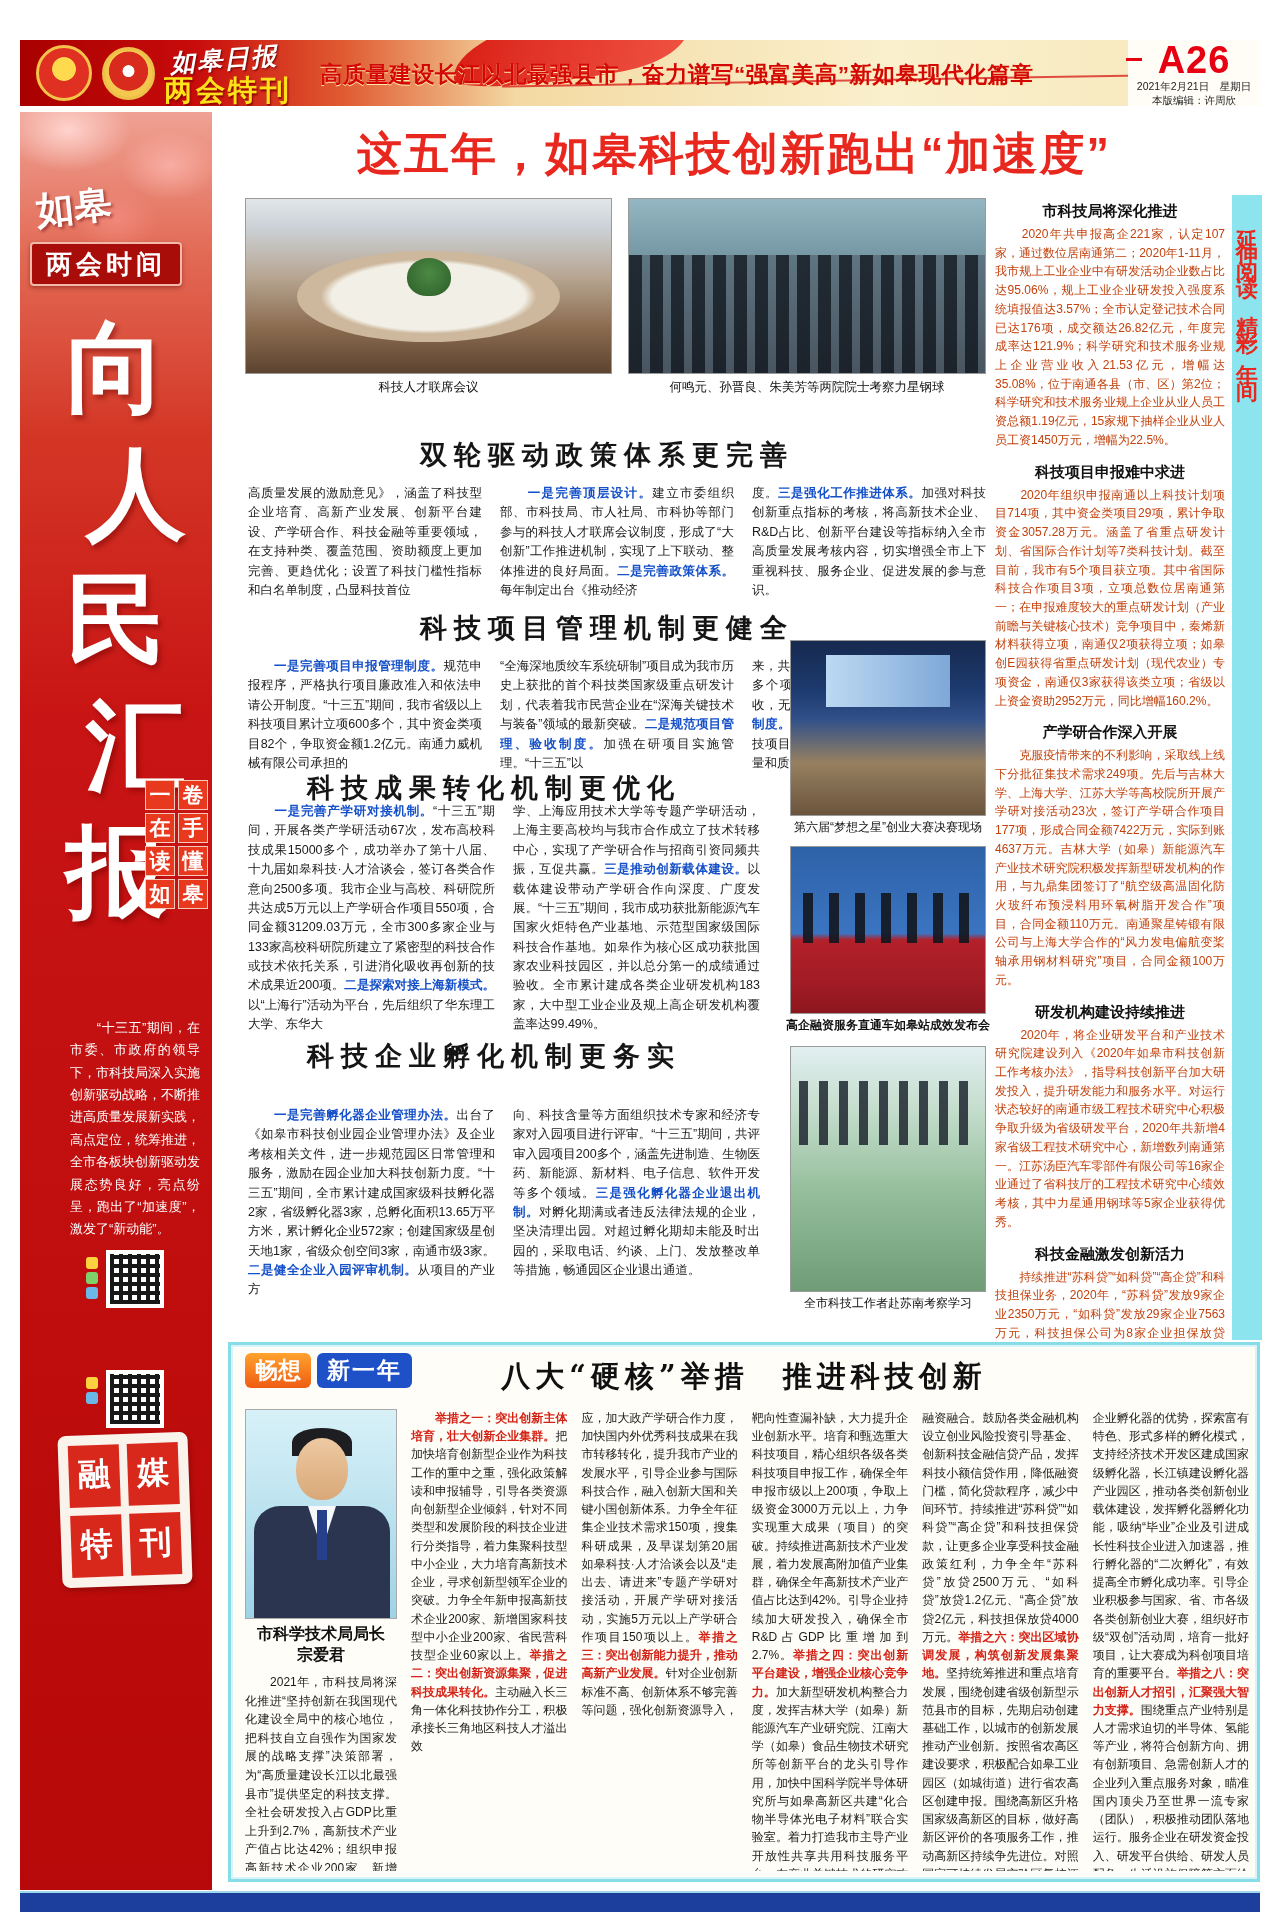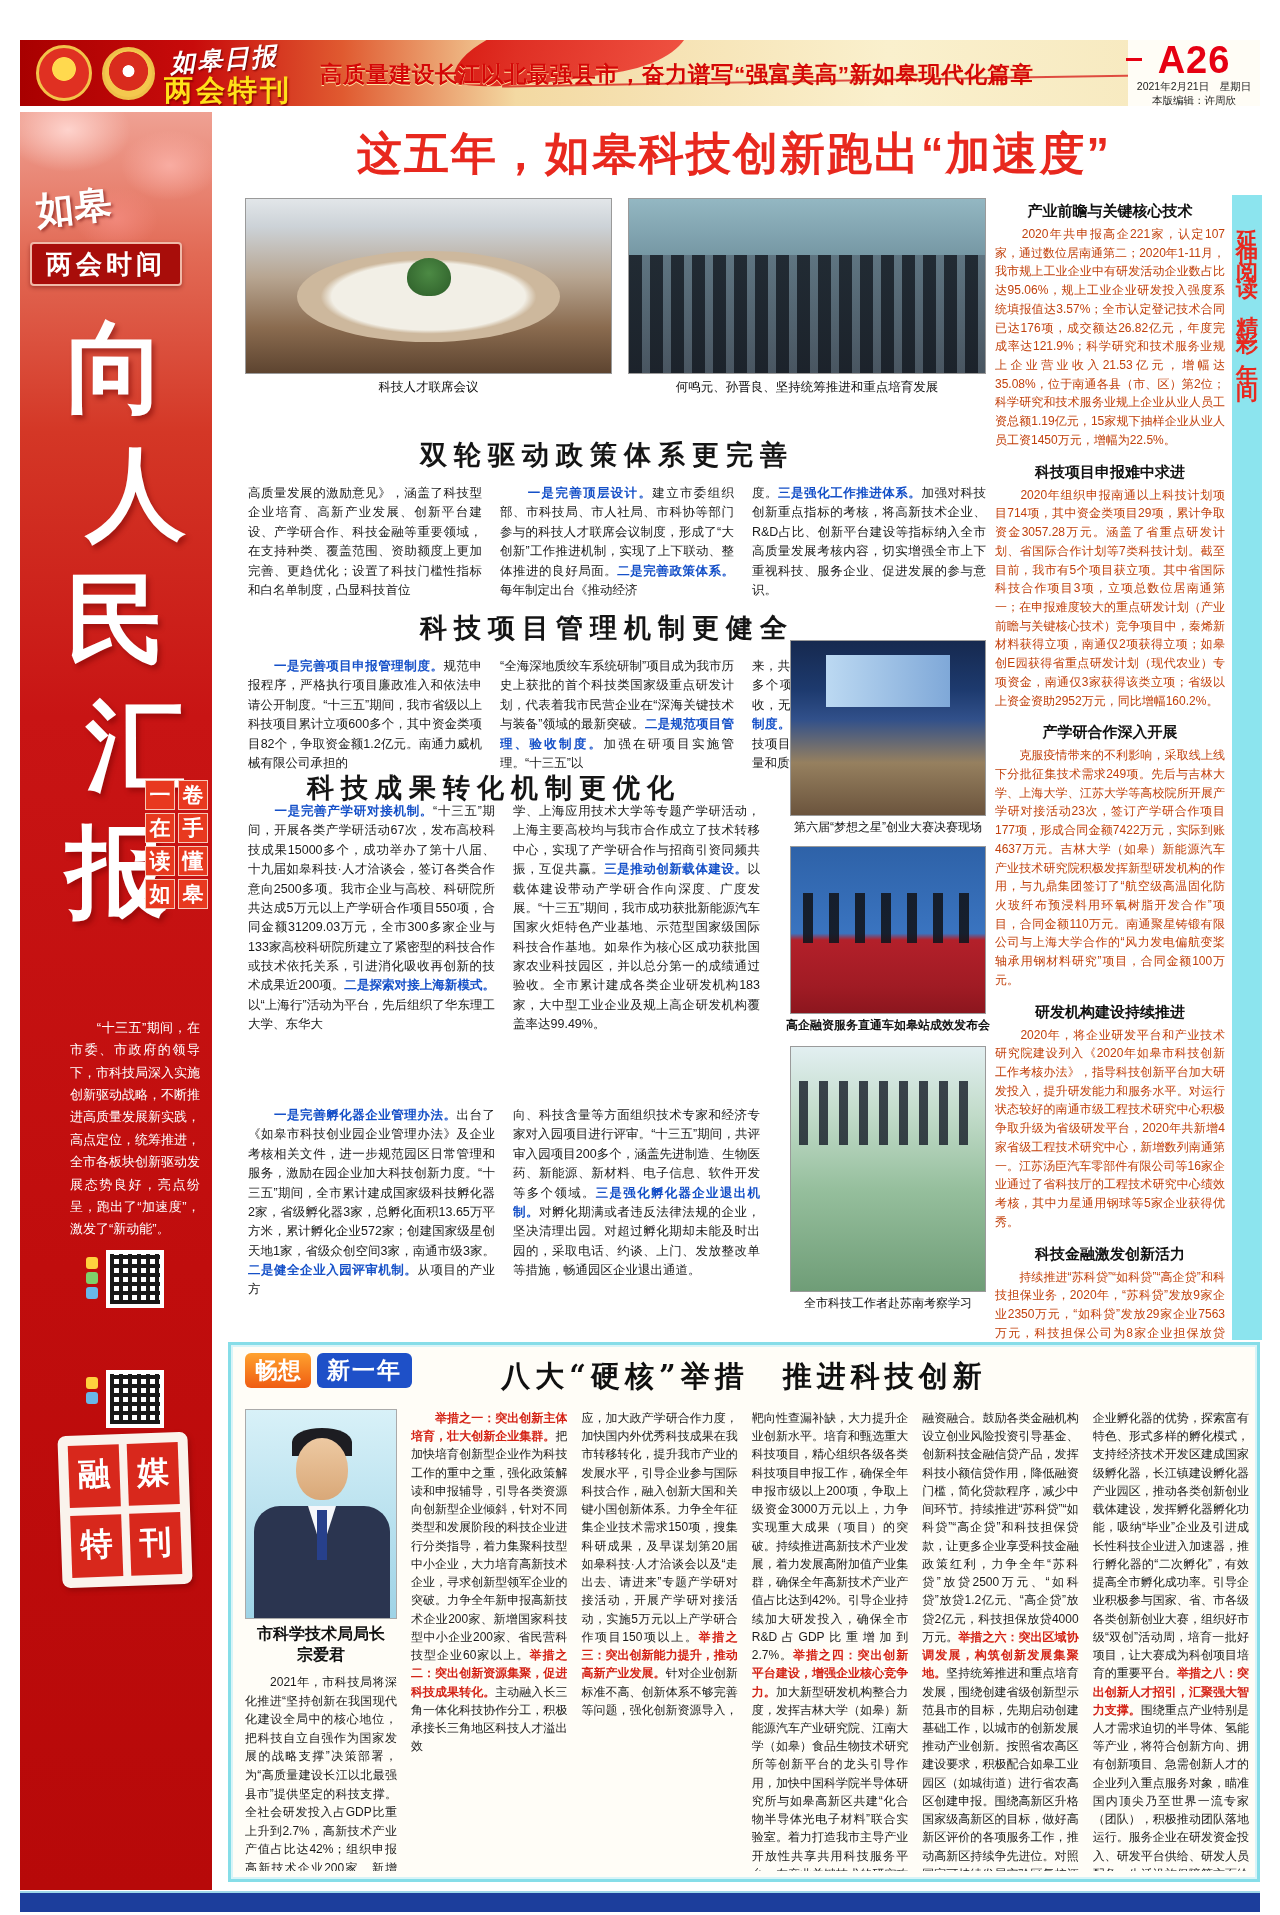--- a/index.html
+++ b/index.html
@@ -217,21 +217,21 @@
   <div class="headline">这五年，如皋科技创新跑出“加速度”</div>
 
   <div class="photo photo1">
     <div class="table"></div>
       <div class="plant"></div>
   </div>
   <div class="caption caption1">科技人才联席会议</div>
   <div class="photo photo2">
     <div class="crowd"></div>
   </div>
-  <div class="caption caption2">何鸣元、孙晋良、坚持统筹推进和重点培育发展</div>
+  <div class="caption caption2">何鸣元、孙晋良、朱美芳等两院院士考察力星钢球</div>
 
   <div class="sec-title t1">双轮驱动政策体系更完善</div>
   <div class="cols c1">
     <div class="col">高质量发展的激励意见》，涵盖了科技型企业培育、高新产业发展、创新平台建设、产学研合作、科技金融等重要领域，在支持种类、覆盖范围、资助额度上更加完善、更趋优化；设置了科技门槛性指标和白名单制度，凸显科技首位</div>
     <div class="col">　　<span class="lead">一是完善顶层设计。</span>建立市委组织部、市科技局、市人社局、市科协等部门参与的科技人才联席会议制度，形成了“大创新”工作推进机制，实现了上下联动、整体推进的良好局面。<span class="lead">二是完善政策体系。</span>每年制定出台《推动经济</div>
     <div class="col">度。<span class="lead">三是强化工作推进体系。</span>加强对科技创新重点指标的考核，将高新技术企业、R&amp;D占比、创新平台建设等指标纳入全市高质量发展考核内容，切实增强全市上下重视科技、服务企业、促进发展的参与意识。</div>
   </div>
 
   <div class="sec-title t2">科技项目管理机制更健全</div>
   <div class="cols c2">
@@ -239,41 +239,42 @@
     <div class="col">“全海深地质绞车系统研制”项目成为我市历史上获批的首个科技类国家级重点研发计划，代表着我市民营企业在“深海关键技术与装备”领域的最新突破。<span class="lead">二是规范项目管理、验收制度。</span>加强在研项目实施管理。“十三五”以</div>
     <div class="col">来，共实施省级以上科技项目80余个，20多个项目高质量通过省科技厅的检查验收，无应结未结项目。<span class="lead">三是建立项目储备制度。</span>每年10月份开展全市科技创新及科技项目调研，确保各级各类项目的申报数量和质量，做到好中选优。</div>
   </div>
 
   <div class="sec-title t3">科技成果转化机制更优化</div>
   <div class="cols c3">
     <div class="col">　　<span class="lead">一是完善产学研对接机制。</span>“十三五”期间，开展各类产学研活动67次，发布高校科技成果15000多个，成功举办了第十八届、十九届如皋科技·人才洽谈会，签订各类合作意向2500多项。我市企业与高校、科研院所共达成5万元以上产学研合作项目550项，合同金额31209.03万元，全市300多家企业与133家高校科研院所建立了紧密型的科技合作或技术依托关系，引进消化吸收再创新的技术成果近200项。<span class="lead">二是探索对接上海新模式。</span>以“上海行”活动为平台，先后组织了华东理工大学、东华大</div>
     <div class="col">学、上海应用技术大学等专题产学研活动，上海主要高校均与我市合作成立了技术转移中心，实现了产学研合作与招商引资同频共振，互促共赢。<span class="lead">三是推动创新载体建设。</span>以载体建设带动产学研合作向深度、广度发展。“十三五”期间，我市成功获批新能源汽车国家火炬特色产业基地、示范型国家级国际科技合作基地。如皋作为核心区成功获批国家农业科技园区，并以总分第一的成绩通过验收。全市累计建成各类企业研发机构183家，大中型工业企业及规上高企研发机构覆盖率达99.49%。</div>
   </div>
 
+  <div class="sec-title t4">科技企业孵化机制更务实</div>
   <div class="cols c4">
     <div class="col">　　<span class="lead">一是完善孵化器企业管理办法。</span>出台了《如皋市科技创业园企业管理办法》及企业考核相关文件，进一步规范园区日常管理和服务，激励在园企业加大科技创新力度。“十三五”期间，全市累计建成国家级科技孵化器2家，省级孵化器3家，总孵化面积13.65万平方米，累计孵化企业572家；创建国家级星创天地1家，省级众创空间3家，南通市级3家。<span class="lead">二是健全企业入园评审机制。</span>从项目的产业方</div>
     <div class="col">向、科技含量等方面组织技术专家和经济专家对入园项目进行评审。“十三五”期间，共评审入园项目200多个，涵盖先进制造、生物医药、新能源、新材料、电子信息、软件开发等多个领域。<span class="lead">三是强化孵化器企业退出机制。</span>对孵化期满或者违反法律法规的企业，坚决清理出园。对超过孵化期却未能及时出园的，采取电话、约谈、上门、发放整改单等措施，畅通园区企业退出通道。</div>
   </div>
 
   <div class="photo photo3">
       <div class="screen"></div>
     </div>
   <div class="caption caption3">第六届“梦想之星”创业大赛决赛现场</div>
   <div class="photo photo4">
       <div class="crowd"></div>
     </div>
   <div class="caption caption4">高企融资服务直通车如皋站成效发布会</div>
   <div class="photo photo5">
       <div class="crowd"></div>
     </div>
   <div class="caption caption5">全市科技工作者赴苏南考察学习</div>
 
   <div class="right-col">
     <div class="rc-sec">
-      <div class="rc-h">产业前瞻与关键核心技术</div>
+      <div class="rc-h">市科技局将深化推进</div>
       <div class="rc-t">　　2020年共申报高企221家，认定107家，通过数位居南通第二；2020年1-11月，我市规上工业企业中有研发活动企业数占比达95.06%，规上工业企业研发投入强度系统填报值达3.57%；全市认定登记技术合同已达176项，成交额达26.82亿元，年度完成率达121.9%；科学研究和技术服务业规上企业营业收入21.53亿元，增幅达35.08%，位于南通各县（市、区）第2位；科学研究和技术服务业规上企业从业人员工资总额1.19亿元，15家规下抽样企业从业人员工资1450万元，增幅为22.5%。</div>
     </div>
     <div class="rc-sec">
       <div class="rc-h">科技项目申报难中求进</div>
       <div class="rc-t">　　2020年组织申报南通以上科技计划项目714项，其中资金类项目29项，累计争取资金3057.28万元。涵盖了省重点研发计划、省国际合作计划等7类科技计划。截至目前，我市有5个项目获立项。其中省国际科技合作项目3项，立项总数位居南通第一；在申报难度较大的重点研发计划（产业前瞻与关键核心技术）竞争项目中，秦烯新材料获得立项，南通仅2项获得立项；如皋创E园获得省重点研发计划（现代农业）专项资金，南通仅3家获得该类立项；省级以上资金资助2952万元，同比增幅160.2%。</div>
     </div>
     <div class="rc-sec">
       <div class="rc-h">产学研合作深入开展</div>
       <div class="rc-t">　　克服疫情带来的不利影响，采取线上线下分批征集技术需求249项。先后与吉林大学、上海大学、江苏大学等高校院所开展产学研对接活动23次，签订产学研合作项目177项，形成合同金额7422万元，实际到账4637万元。吉林大学（如皋）新能源汽车产业技术研究院积极发挥新型研发机构的作用，与九鼎集团签订了“航空级高温固化防火玻纤布预浸料用环氧树脂开发合作”项目，合同金额110万元。南通聚星铸锻有限公司与上海大学合作的“风力发电偏航变桨轴承用钢材料研究”项目，合同金额100万元。</div>
     </div>

